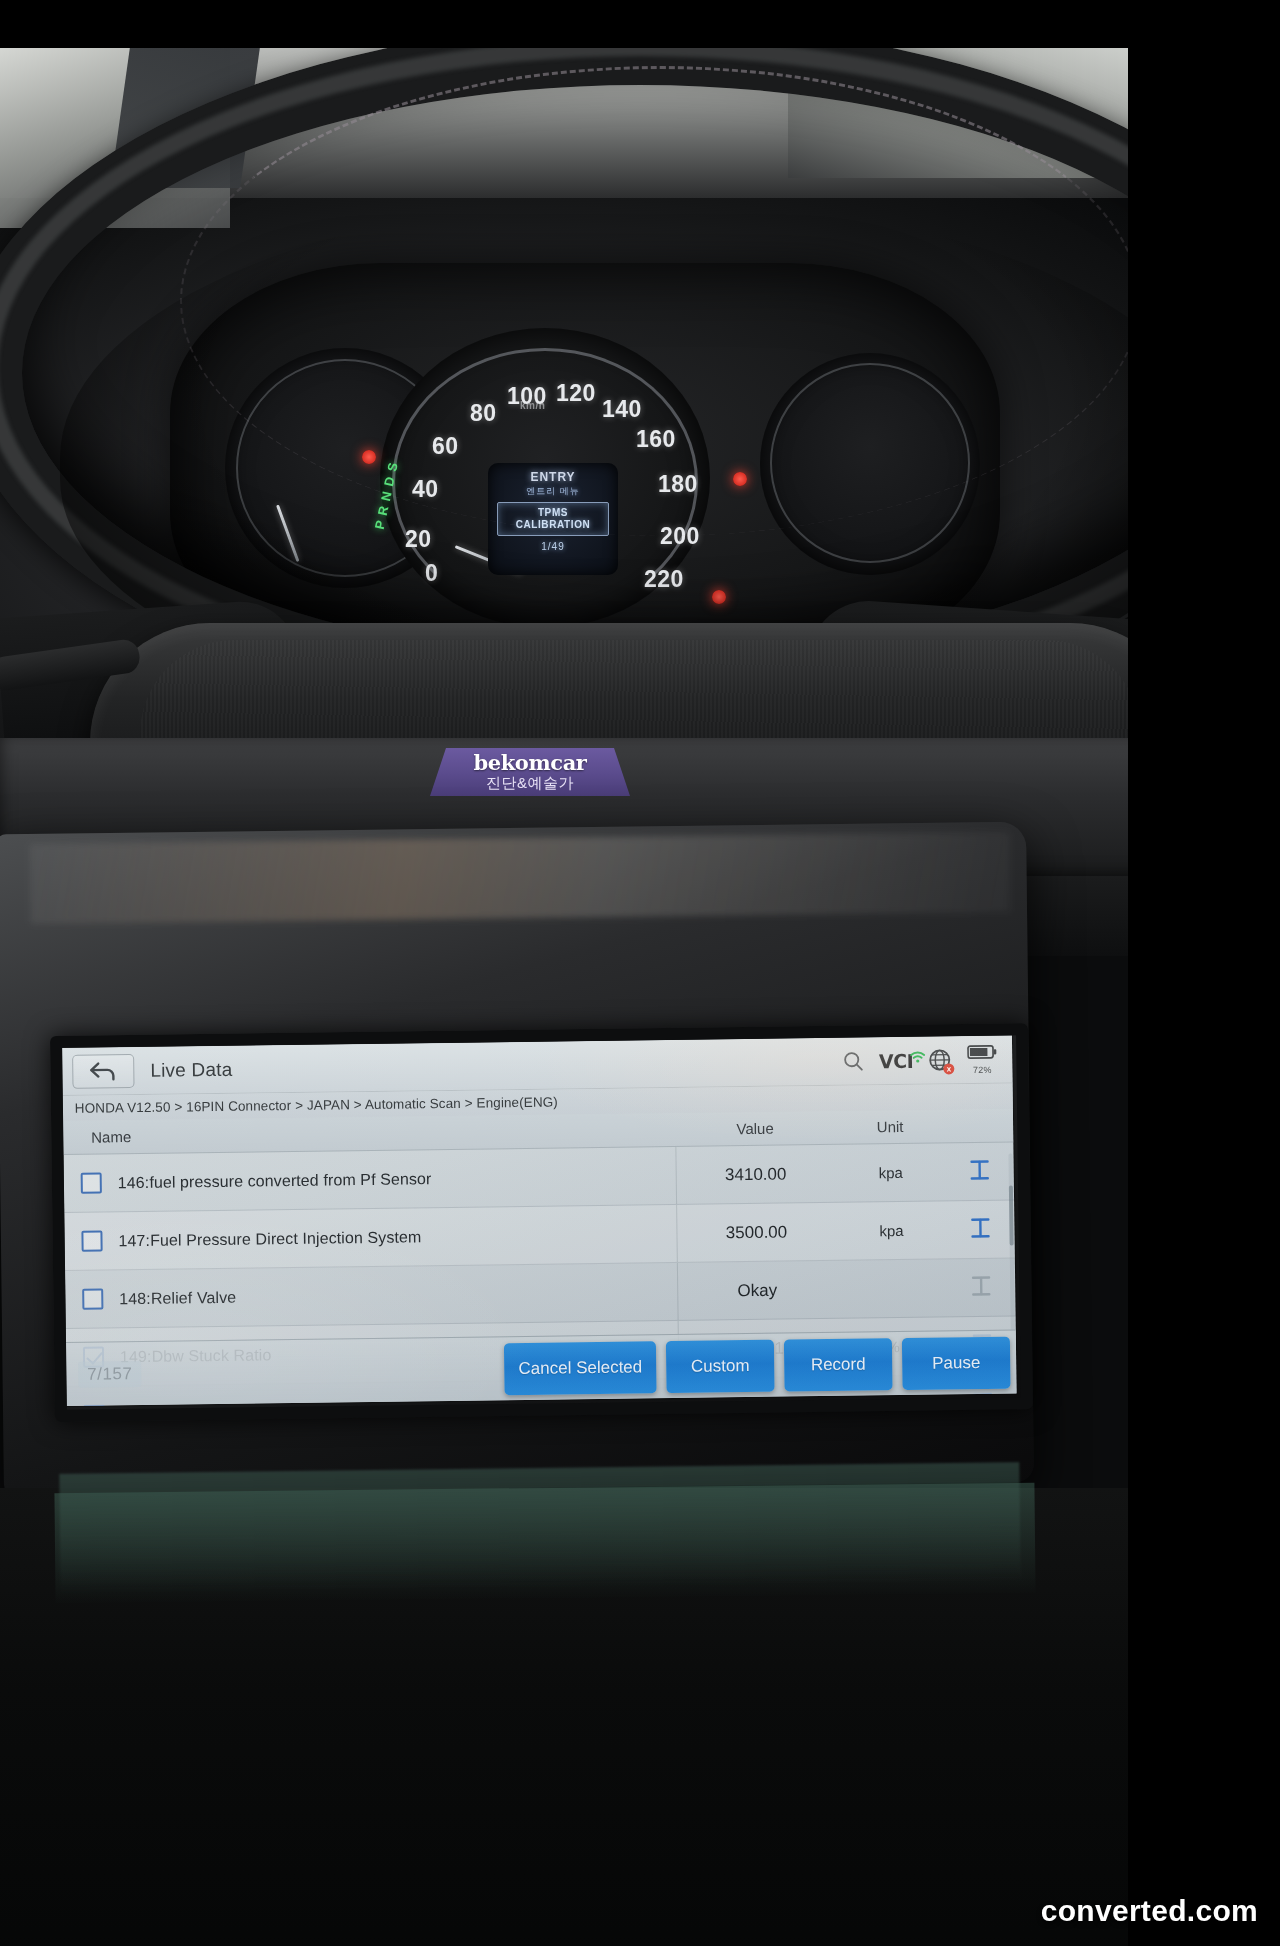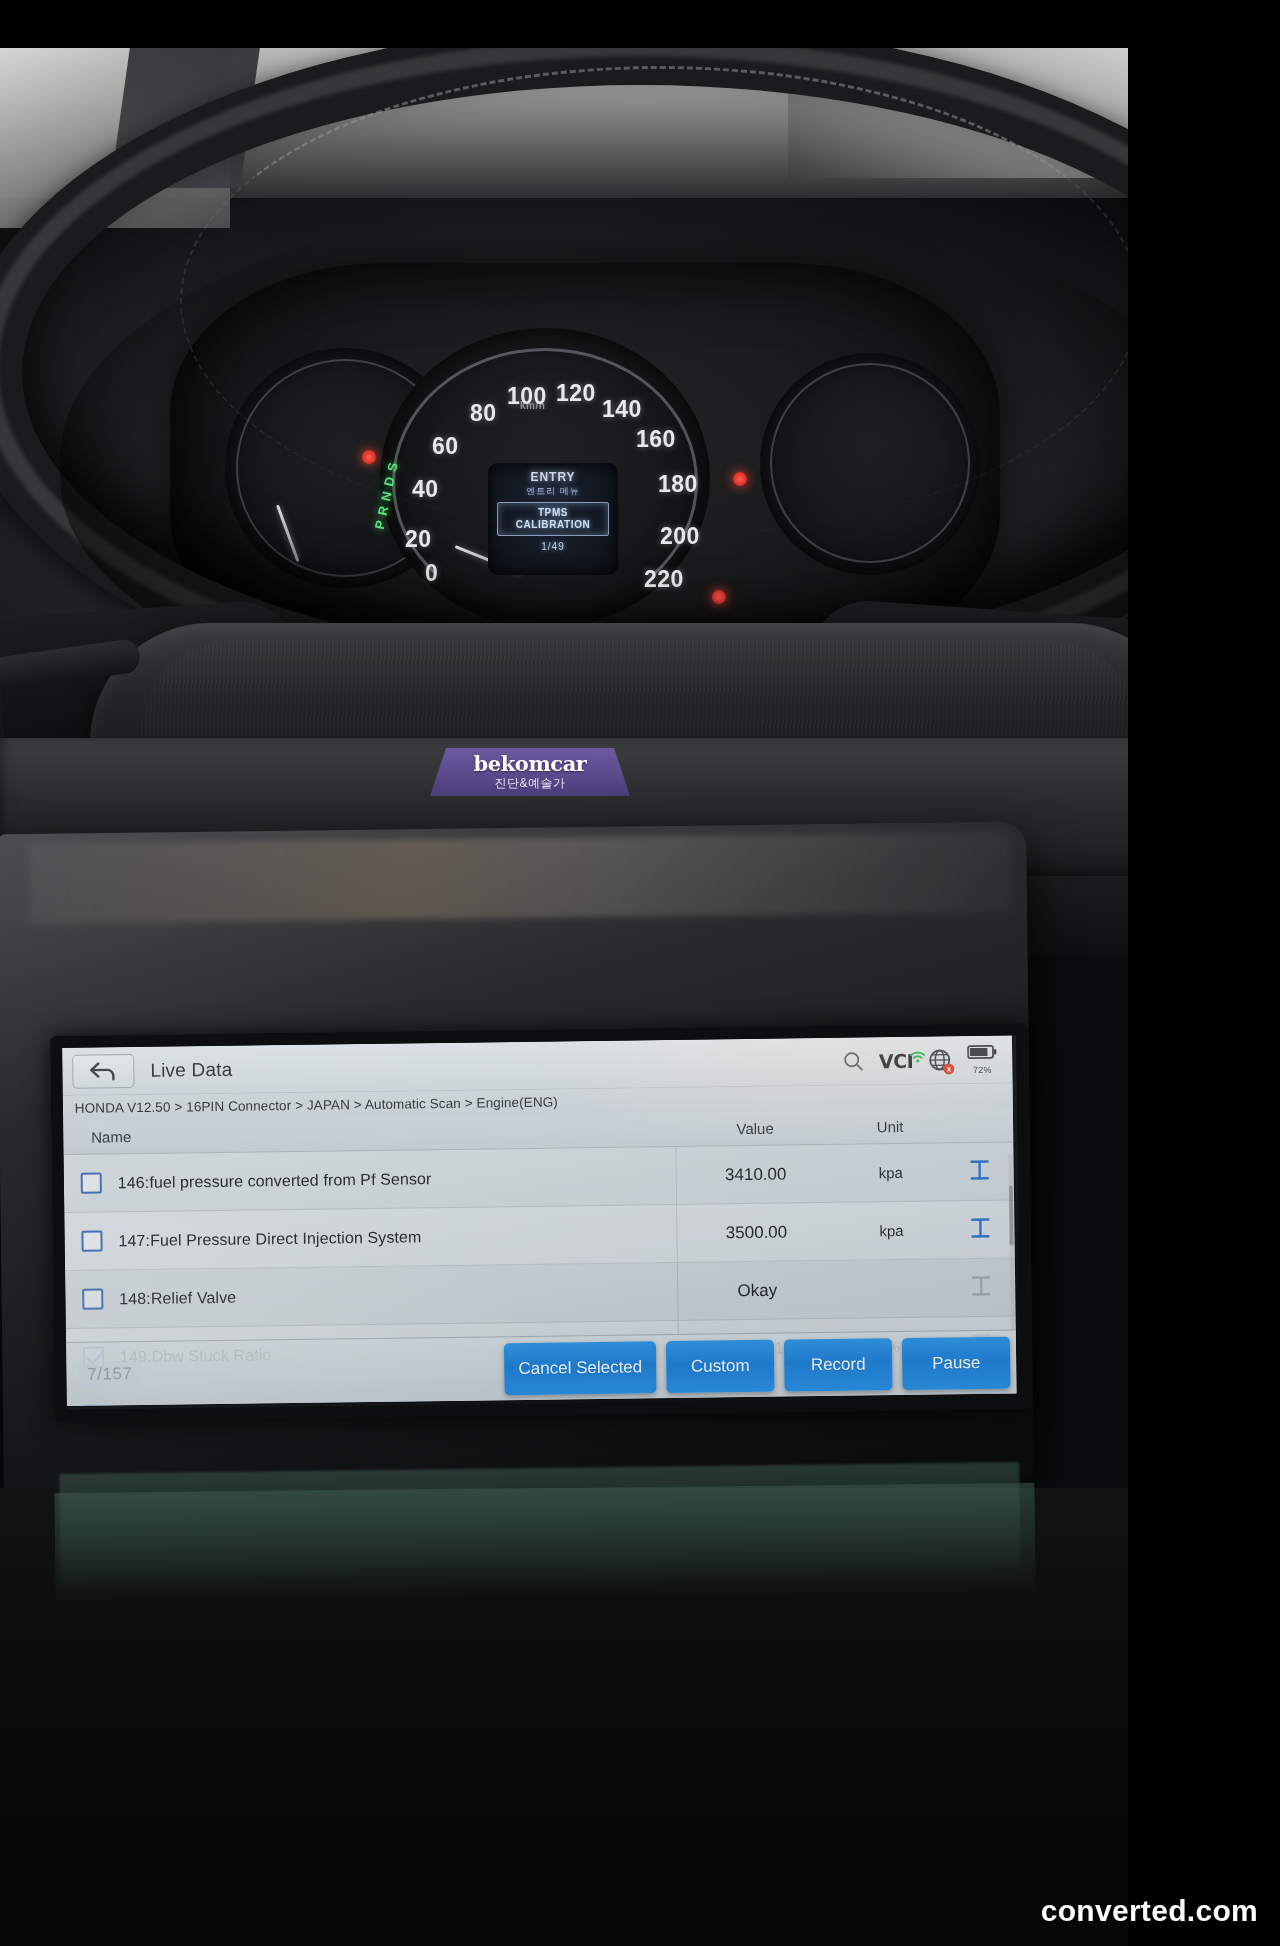--- a/index.html
+++ b/index.html
@@ -170,21 +170,21 @@
   }
   .badge{
     position:absolute; left:430px; top:700px; width:200px; height:48px;
     background:linear-gradient(180deg,#6b5aa0 0%, #5a4b8c 55%, #4a3d78 100%);
     clip-path: polygon(8% 0, 92% 0, 100% 100%, 0 100%);
     display:flex; flex-direction:column; align-items:center; justify-content:center;
     box-shadow:0 3px 10px rgba(0,0,0,.6);
   }
   .badge .b1{ color:#fff; font-family:"DejaVu Serif", serif; font-weight:700; font-size:21px;
               letter-spacing:-.4px; text-shadow:0 1px 2px rgba(0,0,0,.5); line-height:21px;}
-  .badge .b2{ color:#e8e2f6; font-size:12px; letter-spacing:.5px; margin-top:1px;text-align:center; }
+  .badge .b2{ color:#e8e2f6; font-size:15px; letter-spacing:.5px; margin-top:1px;text-align:center; }
   .badge-plate{
     position:absolute; left:408px; top:693px; width:244px; height:62px;
     background:linear-gradient(180deg,#44454a,#1e1f21);
     clip-path: polygon(10% 0, 90% 0, 100% 100%, 0 100%);
     z-index:-1;
   }
 
   
   .tablet-shell{
     position:absolute; left:0px; top:780px; width:1030px; height:660px;

